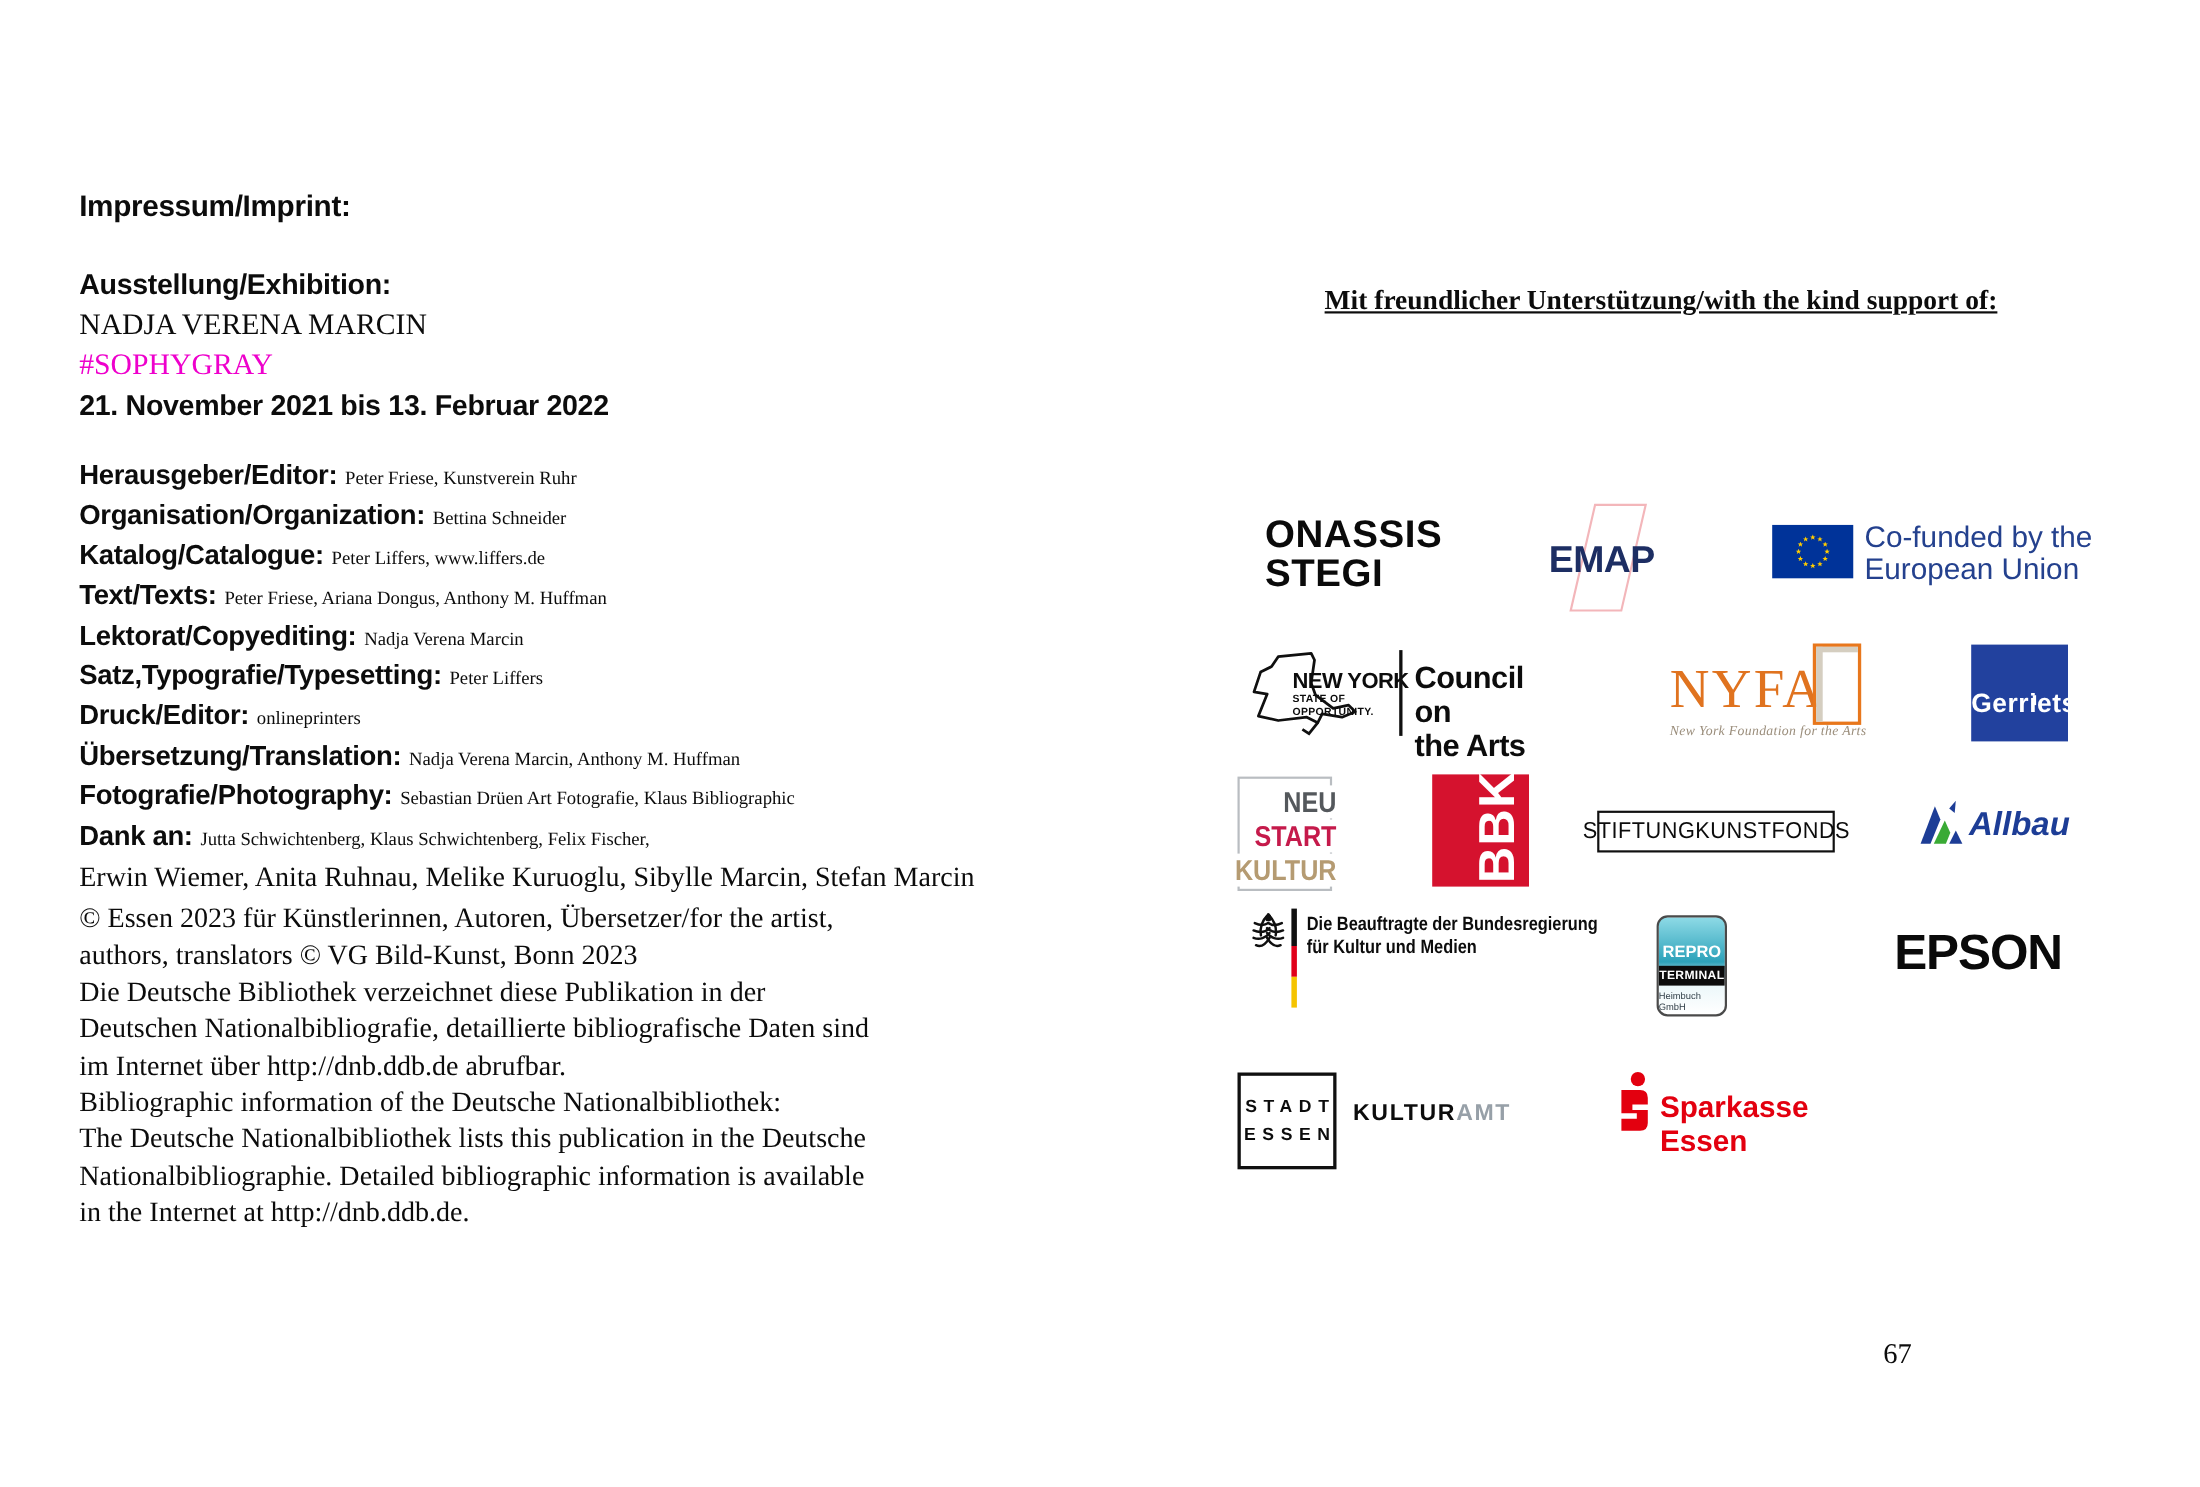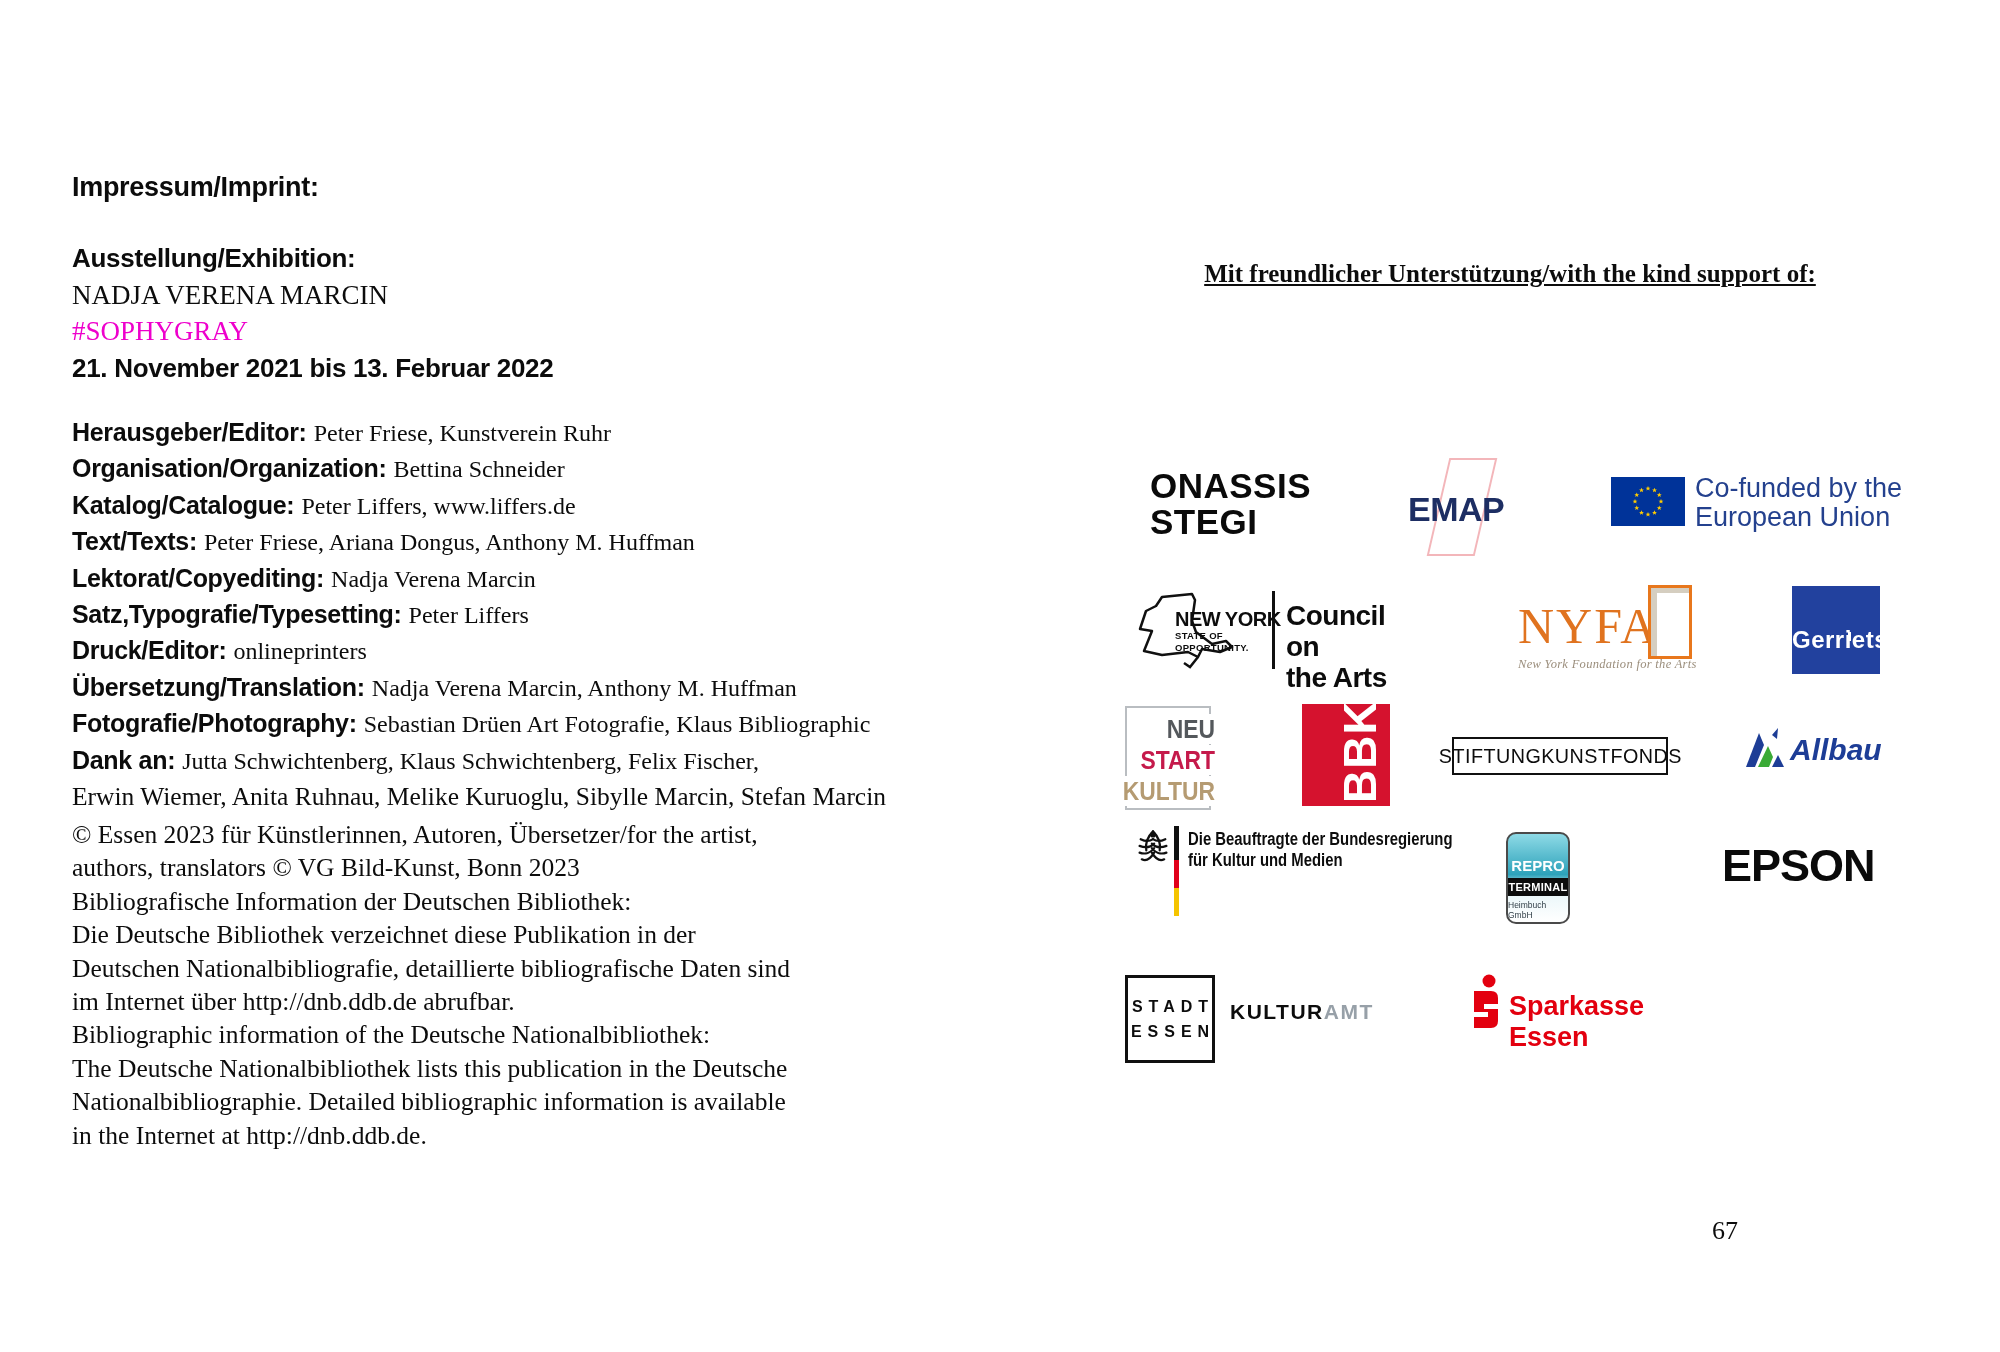--- a/index.html
+++ b/index.html
@@ -8,21 +8,21 @@
   .abs{position:absolute;}
 
   
   .imp-heading{left:72px;top:172px;font-weight:700;font-size:27px;letter-spacing:-0.3px;}
   .exh{left:72px;top:240px;line-height:36.5px;white-space:nowrap;}
   .lbl{font-weight:700;font-size:26px;letter-spacing:-0.3px;font-family:"Liberation Sans",sans-serif;}
   .exh .artist,.exh .hash{font-family:"Liberation Serif",serif;font-size:27px;}
   .exh .hash{color:#ee00cc;}
   .credits{left:72px;top:416px;line-height:33.4px;white-space:nowrap;}
   .credits .cl b{font-weight:700;font-size:25px;letter-spacing:-0.3px;}
-  .credits .cl .sv{font-family:"Liberation Serif",serif;font-size:24px;margin-left:7px;}
+  .credits .cl .sv{font-family:"Liberation Serif",serif;font-size:17px;margin-left:7px;}
   .credits .cont{font-family:"Liberation Serif",serif;font-size:25.5px;}
   .colophon{left:72px;top:818px;line-height:33.4px;font-family:"Liberation Serif",serif;
             font-size:25.5px;white-space:nowrap;}
 
   
   .support{left:1100px;top:260px;width:820px;text-align:center;
            font-family:"Liberation Serif",serif;font-weight:700;font-size:25px;text-decoration:underline;}
   .pagenum{left:1712px;top:1216px;font-family:"Liberation Serif",serif;font-size:26px;}
 
   
@@ -113,21 +113,20 @@
     <div class="cl"><b>Druck/Editor:</b><span class="sv">onlineprinters</span></div>
     <div class="cl"><b>Übersetzung/Translation:</b><span class="sv">Nadja Verena Marcin, Anthony M. Huffman</span></div>
     <div class="cl"><b>Fotografie/Photography:</b><span class="sv">Sebastian Drüen Art Fotografie, Klaus Bibliographic</span></div>
     <div class="cl"><b>Dank an:</b><span class="sv">Jutta Schwichtenberg, Klaus Schwichtenberg, Felix Fischer,</span></div>
     <div class="cont">Erwin Wiemer, Anita Ruhnau, Melike Kuruoglu, Sibylle Marcin, Stefan Marcin</div>
   </div>
 
   <div class="abs colophon">
     <div>© Essen 2023 für Künstlerinnen, Autoren, Übersetzer/for the artist,</div>
     <div>authors, translators © VG Bild-Kunst, Bonn 2023</div>
-    <div>Bibliografische Information der Deutschen Bibliothek:</div>
     <div>Die Deutsche Bibliothek verzeichnet diese Publikation in der</div>
     <div>Deutschen Nationalbibliografie, detaillierte bibliografische Daten sind</div>
     <div>im Internet über http://dnb.ddb.de abrufbar.</div>
     <div>Bibliographic information of the Deutsche Nationalbibliothek:</div>
     <div>The Deutsche Nationalbibliothek lists this publication in the Deutsche</div>
     <div>Nationalbibliographie. Detailed bibliographic information is available</div>
     <div>in the Internet at http://dnb.ddb.de.</div>
   </div>
 
   <div class="abs support">Mit freundlicher Unterstützung/with the kind support of:</div>

